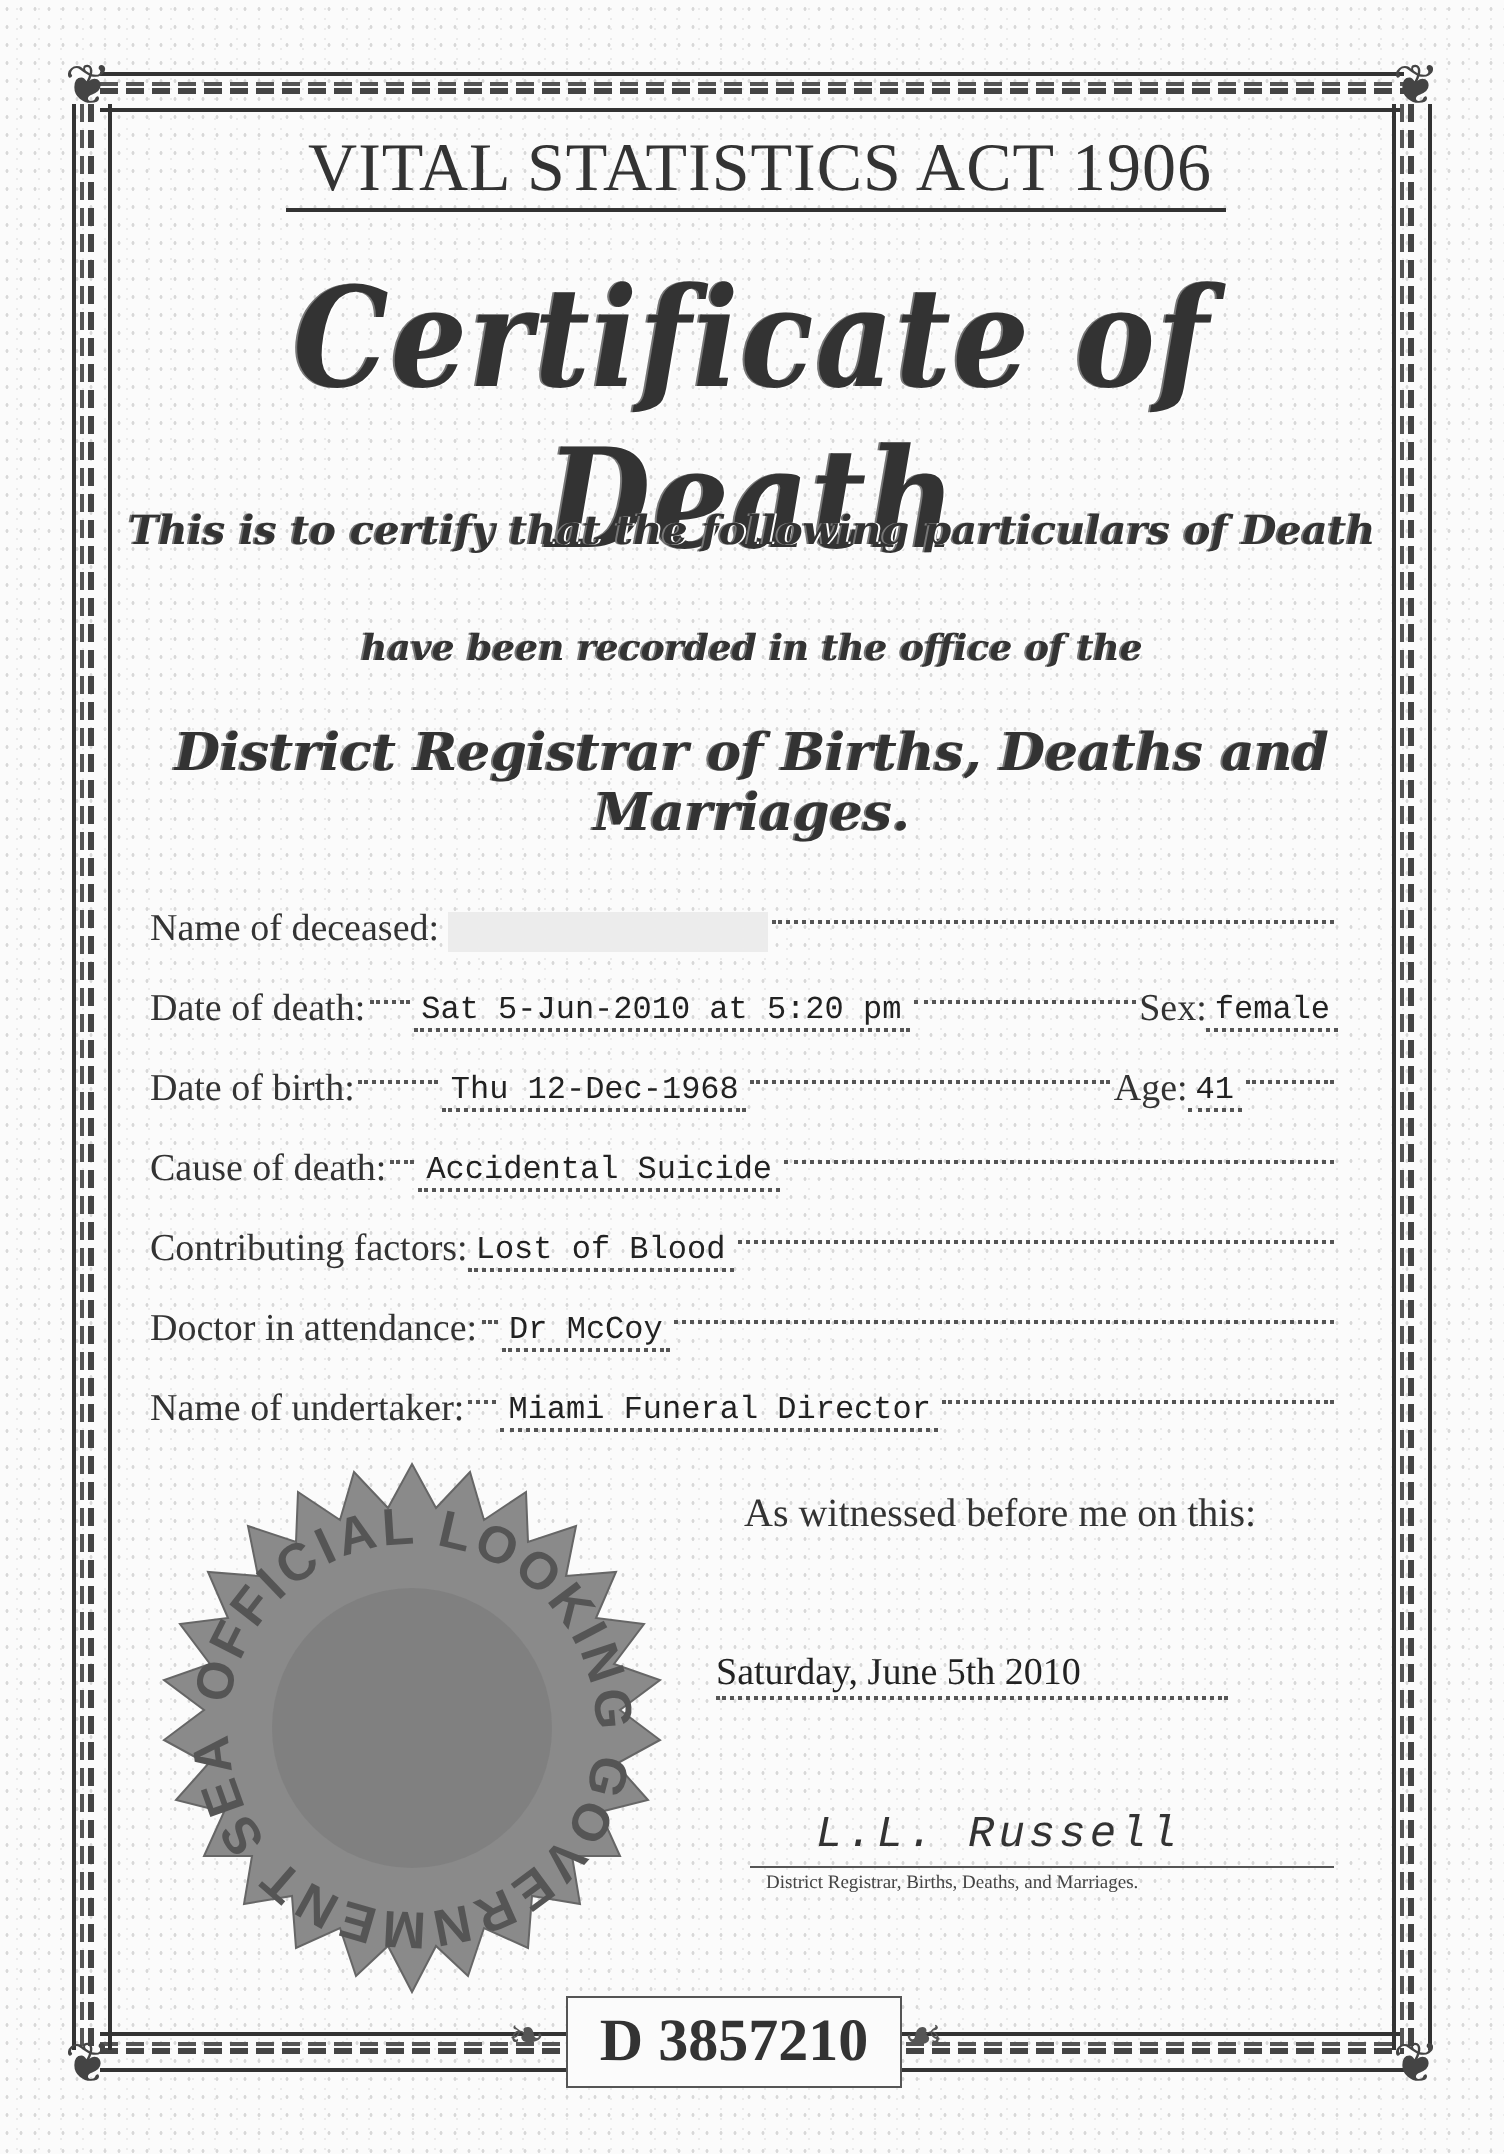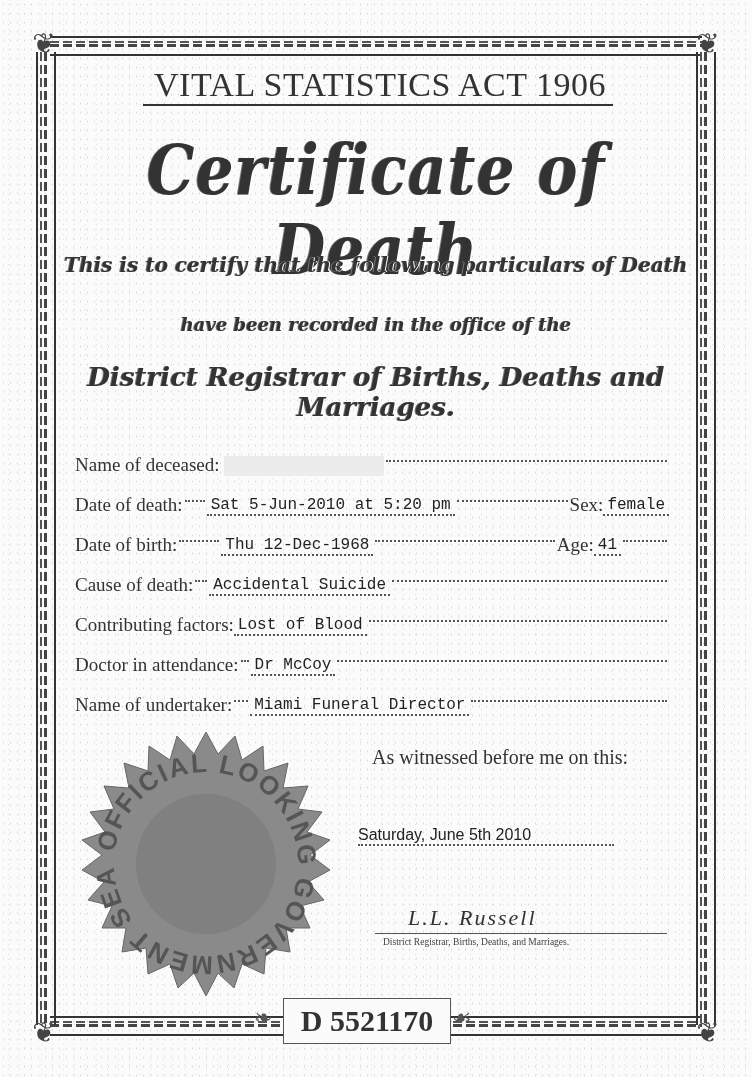--- a/index.html
+++ b/index.html
@@ -43,22 +43,22 @@
   .row { display:flex; align-items:flex-end; height:40px; font-size:19px; white-space:nowrap; }
   .lbl { color:#333; }
   .dots { flex:1; border-bottom:2px dotted #555; margin:0 2px; height:0; align-self:flex-end; margin-bottom:14px; }
   .val { font-family:"Liberation Mono","DejaVu Sans Mono",monospace; font-size:16px; color:#222;
     border-bottom:2px dotted #555; padding:0 4px; }
   .redact { display:inline-block; width:160px; height:20px; background:#ececec; margin-left:4px; vertical-align:middle; }
 
   .seal { position:absolute; left:70px; top:728px; width:272px; height:272px; }
   .witness { position:absolute; left:372px; top:746px; font-size:20px; color:#333; }
   .witness-date { position:absolute; left:358px; top:826px; width:256px;
-    font-family:Liberation Sans, sans-serif; font-size:16px; border-bottom:2px dotted #555; }
-  .signature { position:absolute; left:408px; top:905px; font-family:Liberation Serif, serif; font-style:italic;
+    font-family:Liberation Serif, serif; font-size:19px; border-bottom:2px dotted #555; }
+  .signature { position:absolute; left:408px; top:905px; font-family:Liberation Mono, monospace; font-style:italic;
     font-size:22px; color:#333; letter-spacing:2px; }
   .sig-line { position:absolute; left:375px; top:933px; width:292px; border-top:1px solid #555; }
   .sig-caption { position:absolute; left:383px; top:937px; font-size:9.5px; color:#444; }
   .serial { position:absolute; left:283px; top:998px; width:166px; height:44px; border:1px solid #555;
     background:#fbfbfb; text-align:center; font-size:30px; line-height:44px; color:#333; font-weight:bold; }
   .scroll { position:absolute; top:1005px; font-size:22px; color:#555; }
 </style>
 </head>
 <body>
 
@@ -139,14 +139,14 @@
   </text>
 </svg>
 
 <div class="witness">As witnessed before me on this:</div>
 <div class="witness-date">Saturday, June 5th 2010</div>
 <div class="signature">L.L. Russell</div>
 <div class="sig-line"></div>
 <div class="sig-caption">District Registrar, Births, Deaths, and Marriages.</div>
 
 <span class="scroll" style="left:254px;">❧</span>
-<div class="serial">D 5521170</div>
+<div class="serial">D 3857210</div>
 <span class="scroll" style="left:452px;">☙</span>
 
 </body></html>

